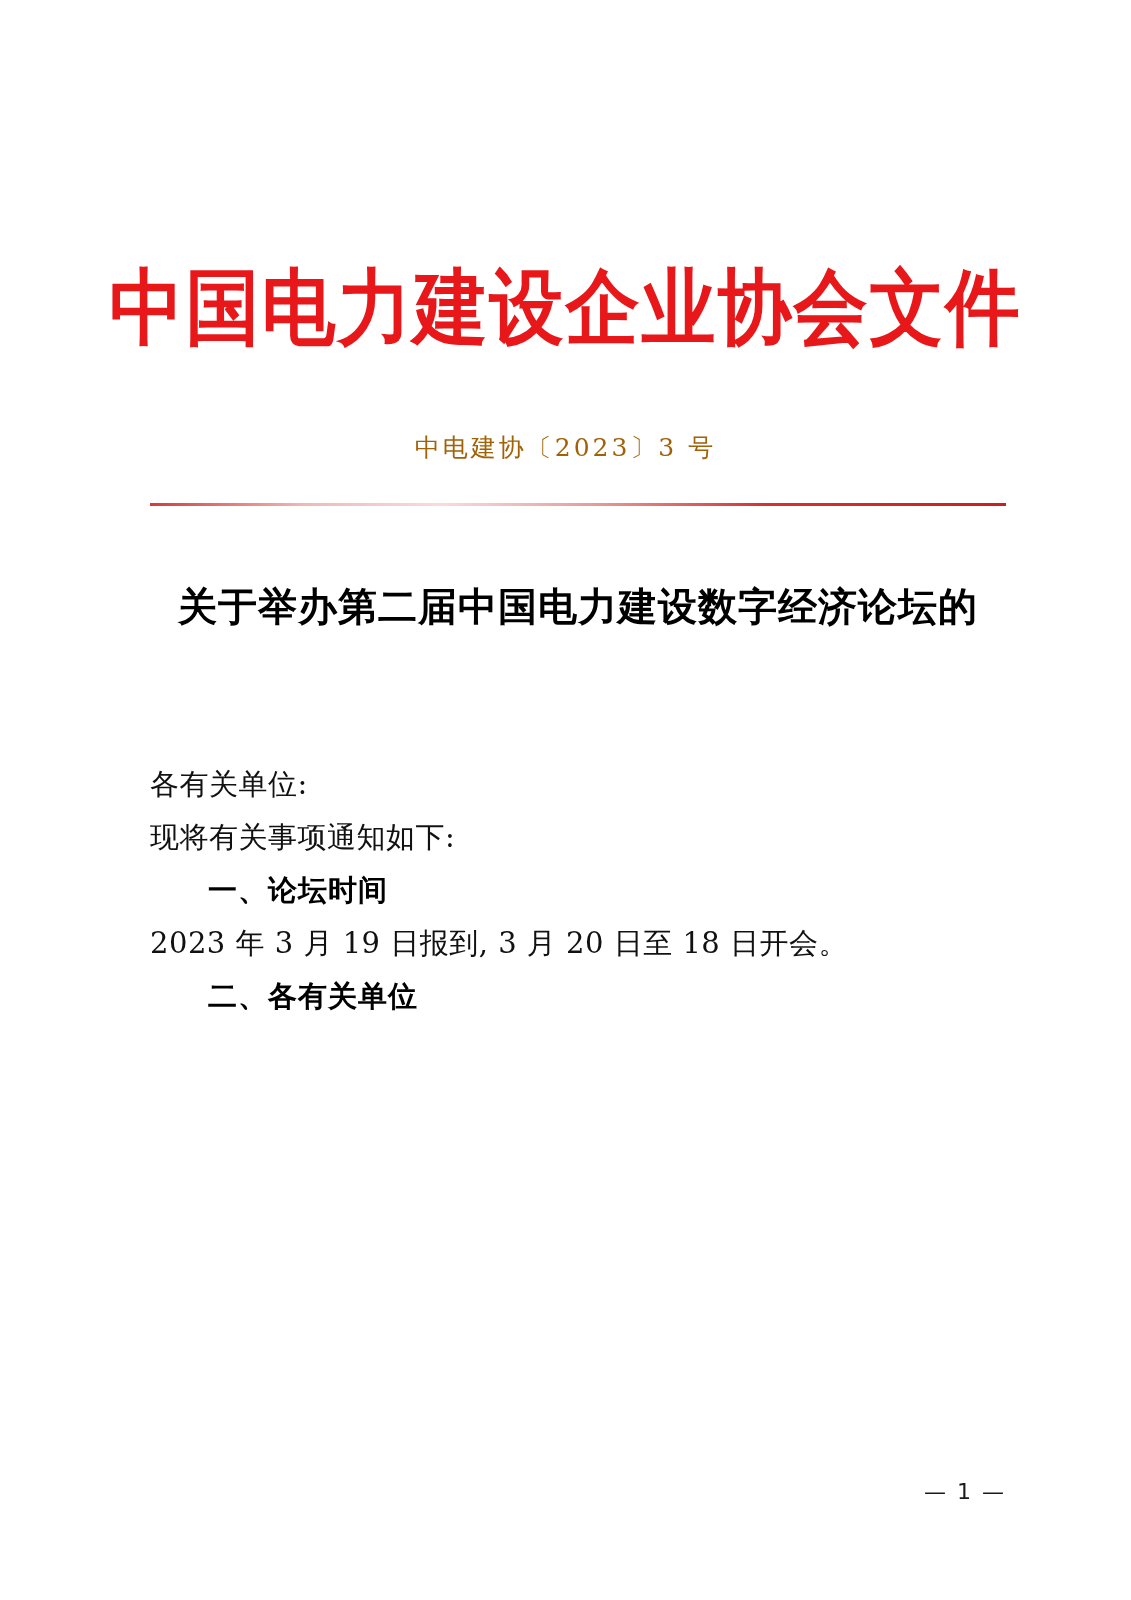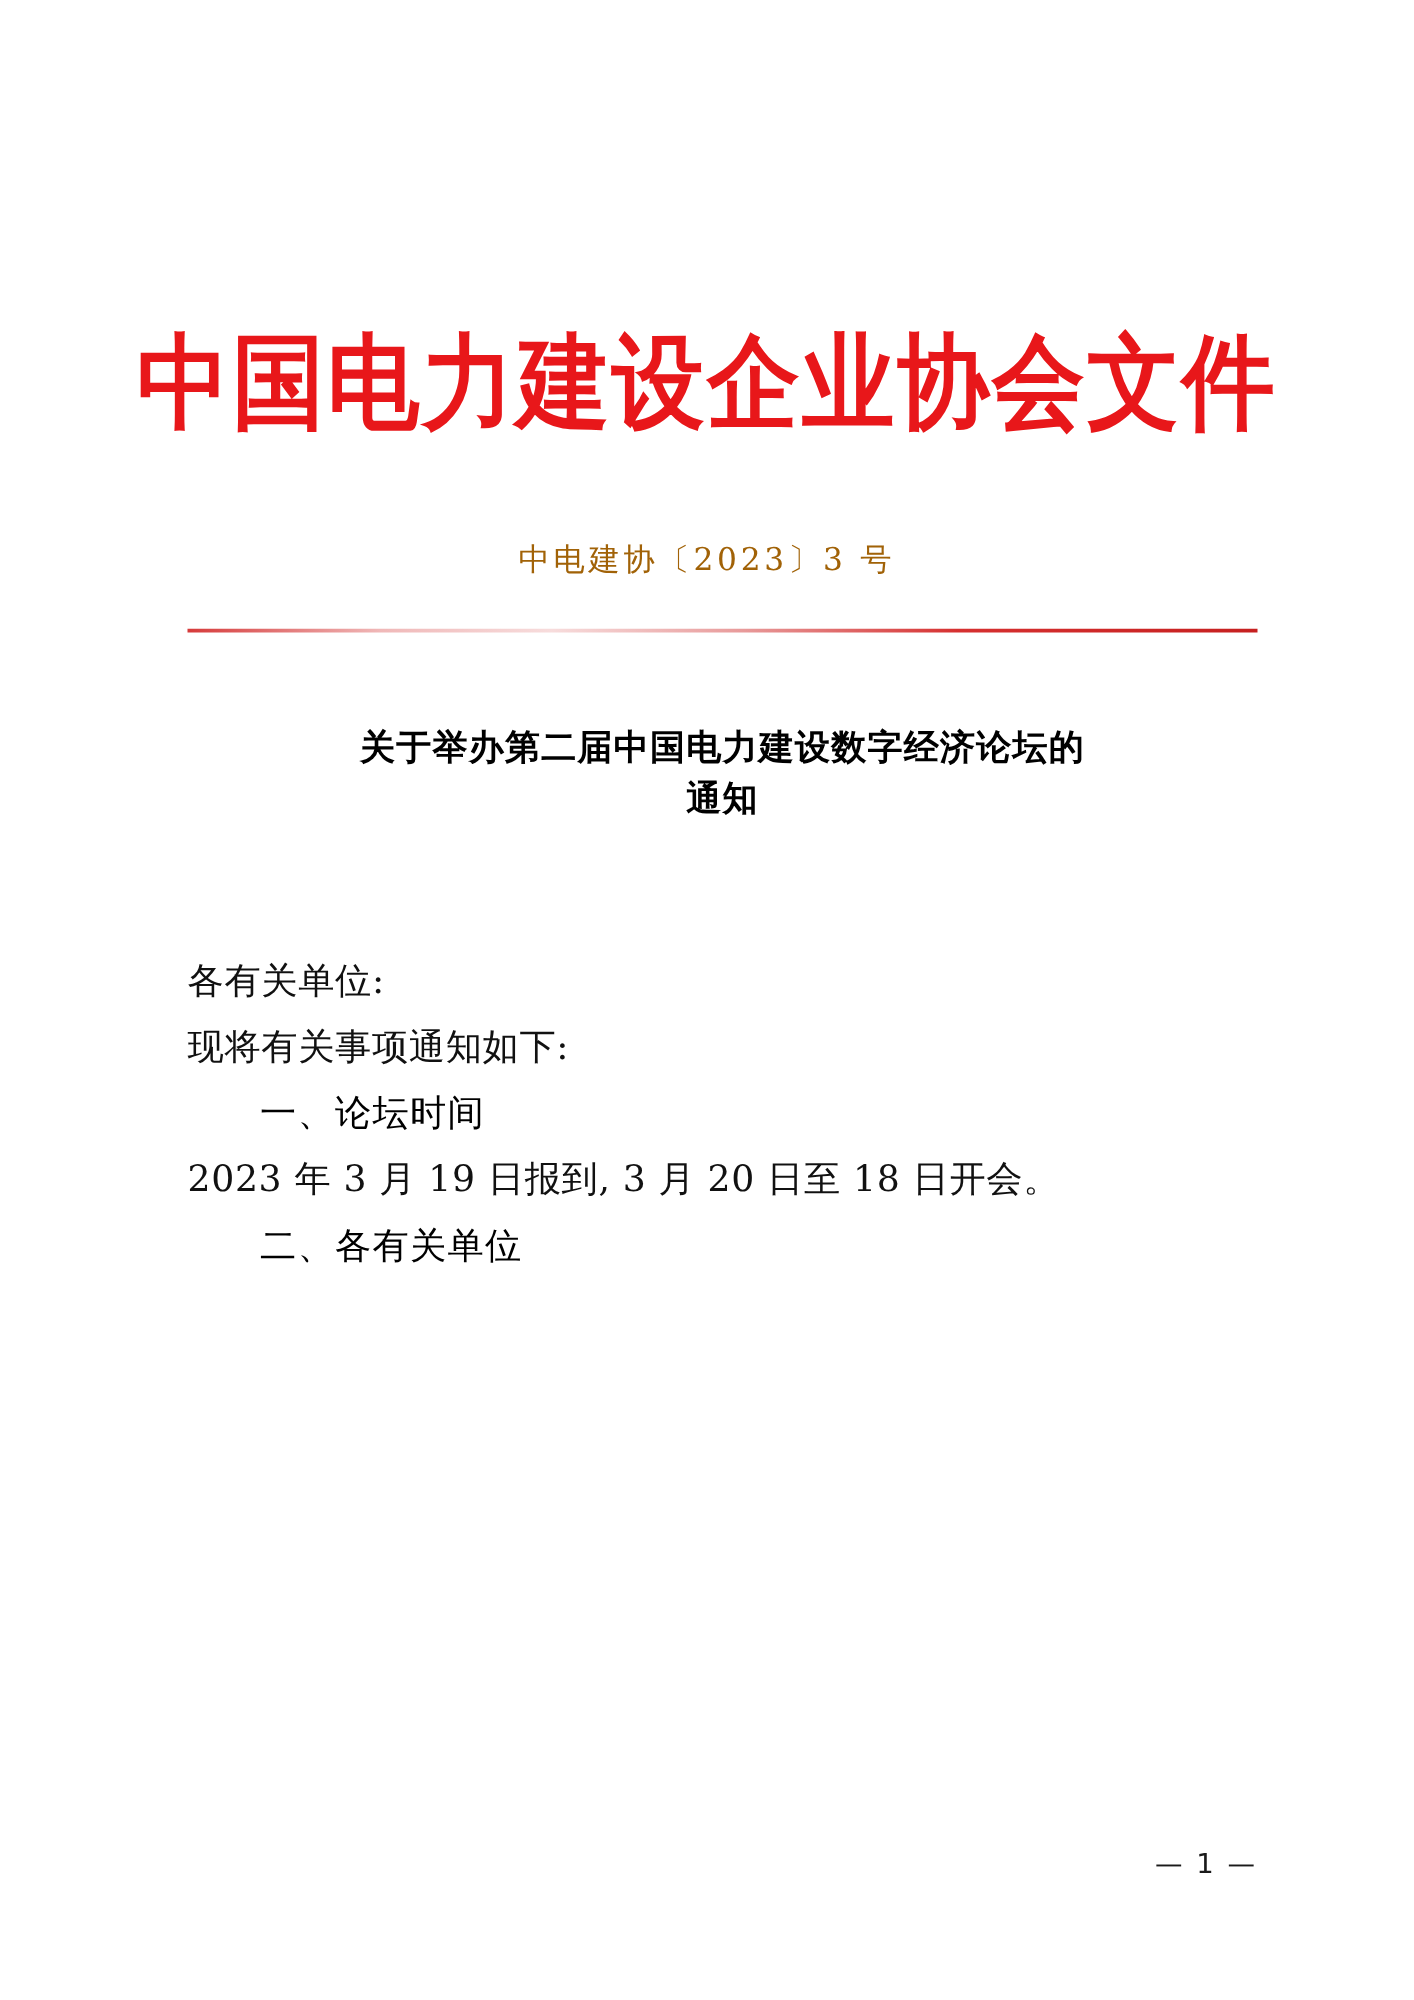--- a/index.html
+++ b/index.html
@@ -72,21 +72,21 @@
 
   
   .doc-title {
     position: absolute;
     left: 150px;
     top: 562px;
     width: 856px;
     text-align: center;
     font-family: "DejaVu Serif", "Liberation Serif", serif;
     font-weight: bold;
-    font-size: 28px;
+    font-size: 39px;
     line-height: 1.45;
     letter-spacing: 1px;
     color: #000000;
   }
 
   
   .body-block {
     position: absolute;
     left: 150px;
     top: 742px;
@@ -107,21 +107,21 @@
     margin-bottom: 0;
   }
   .para.indent {
     text-indent: 58px;
   }
   .para.noindent {
     text-indent: 0;
   }
   .heading {
     font-family: "DejaVu Sans", "Liberation Sans", sans-serif;
-    font-weight: normal;
+    font-weight: bold;
     font-size: 29px;
     line-height: 53px;
     letter-spacing: 1px;
     text-indent: 58px;
     margin: 0;
     color: #000000;
   }
 
   
   .page-number {
@@ -142,21 +142,20 @@
   <div class="masthead">
     <span class="masthead-title">中国电力建设企业协会文件</span>
   </div>
 
   <div class="doc-number">中电建协〔2023〕3 号</div>
 
   <div class="red-rule"></div>
 
   <div class="doc-title">
     <div>关于举办第二届中国电力建设数字经济论坛的</div>
-    <div>通知</div>
   </div>
 
   <div class="body-block">
 
     <p class="para salutation">各有关单位:</p>
 
 
     <p class="para noindent">现将有关事项通知如下:</p>
 
     <p class="heading">一、论坛时间</p>

